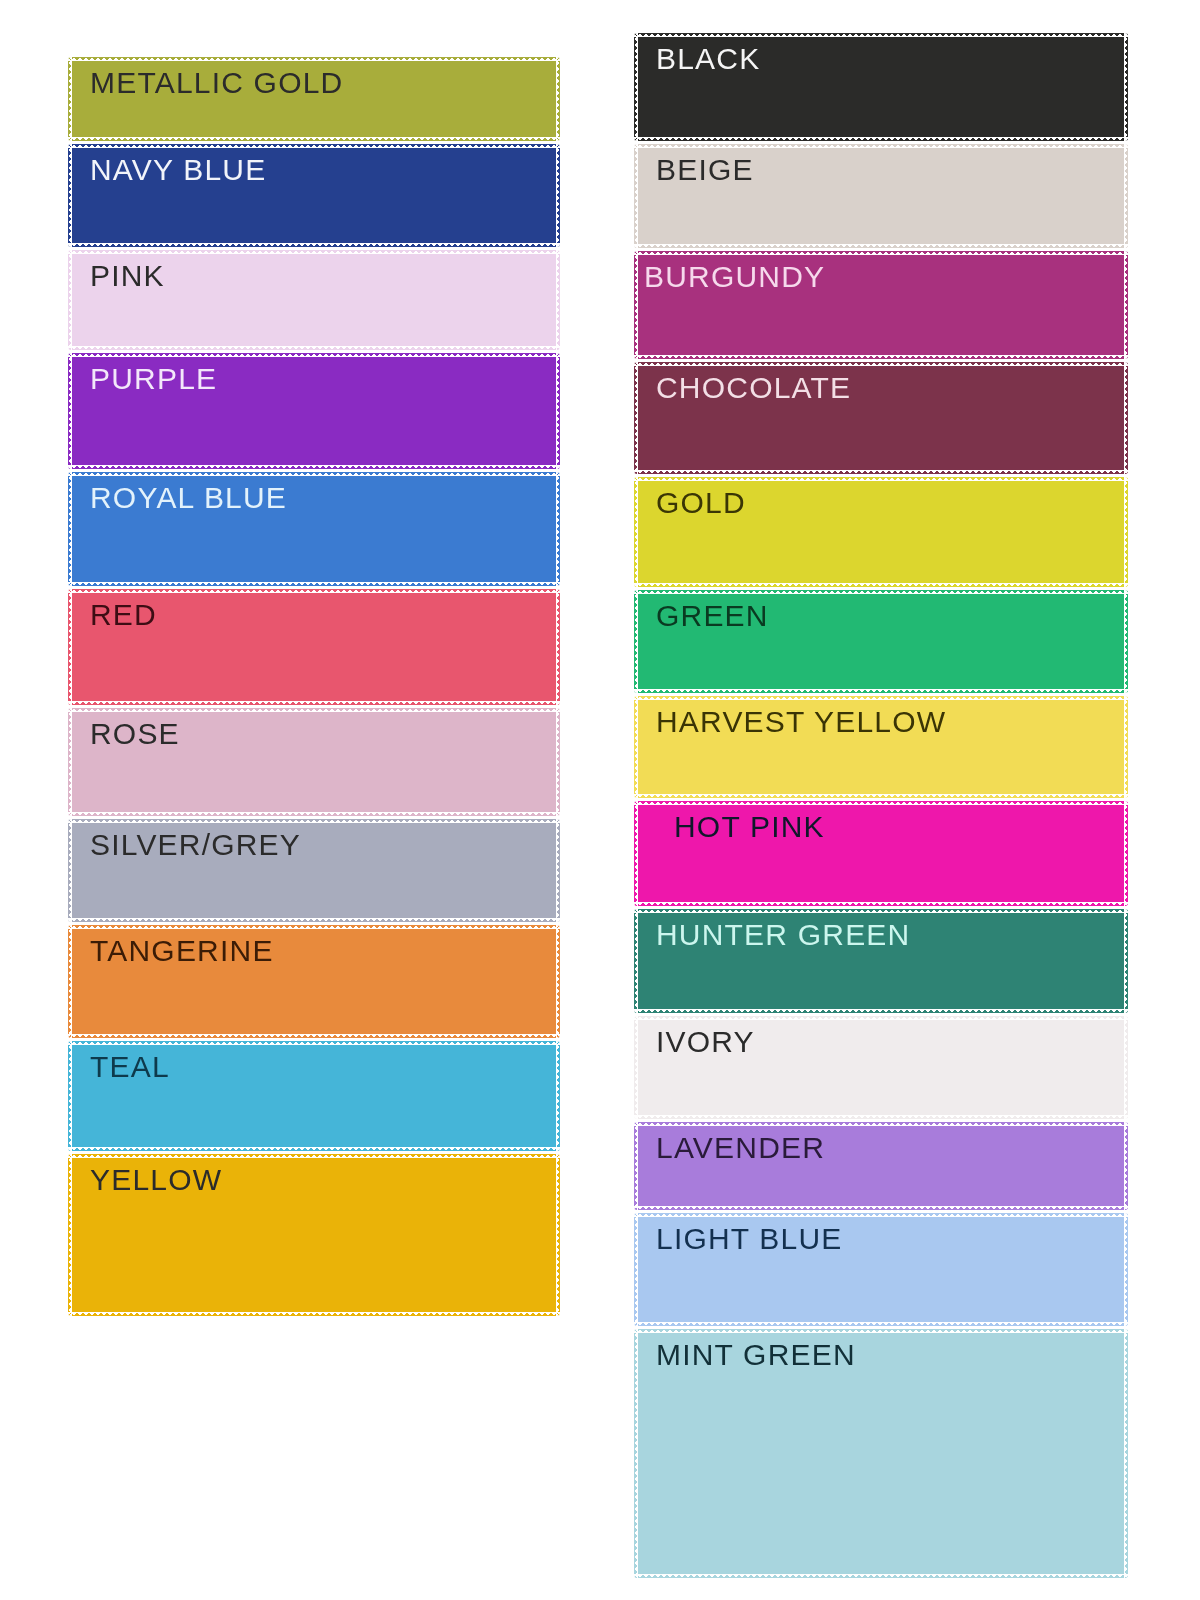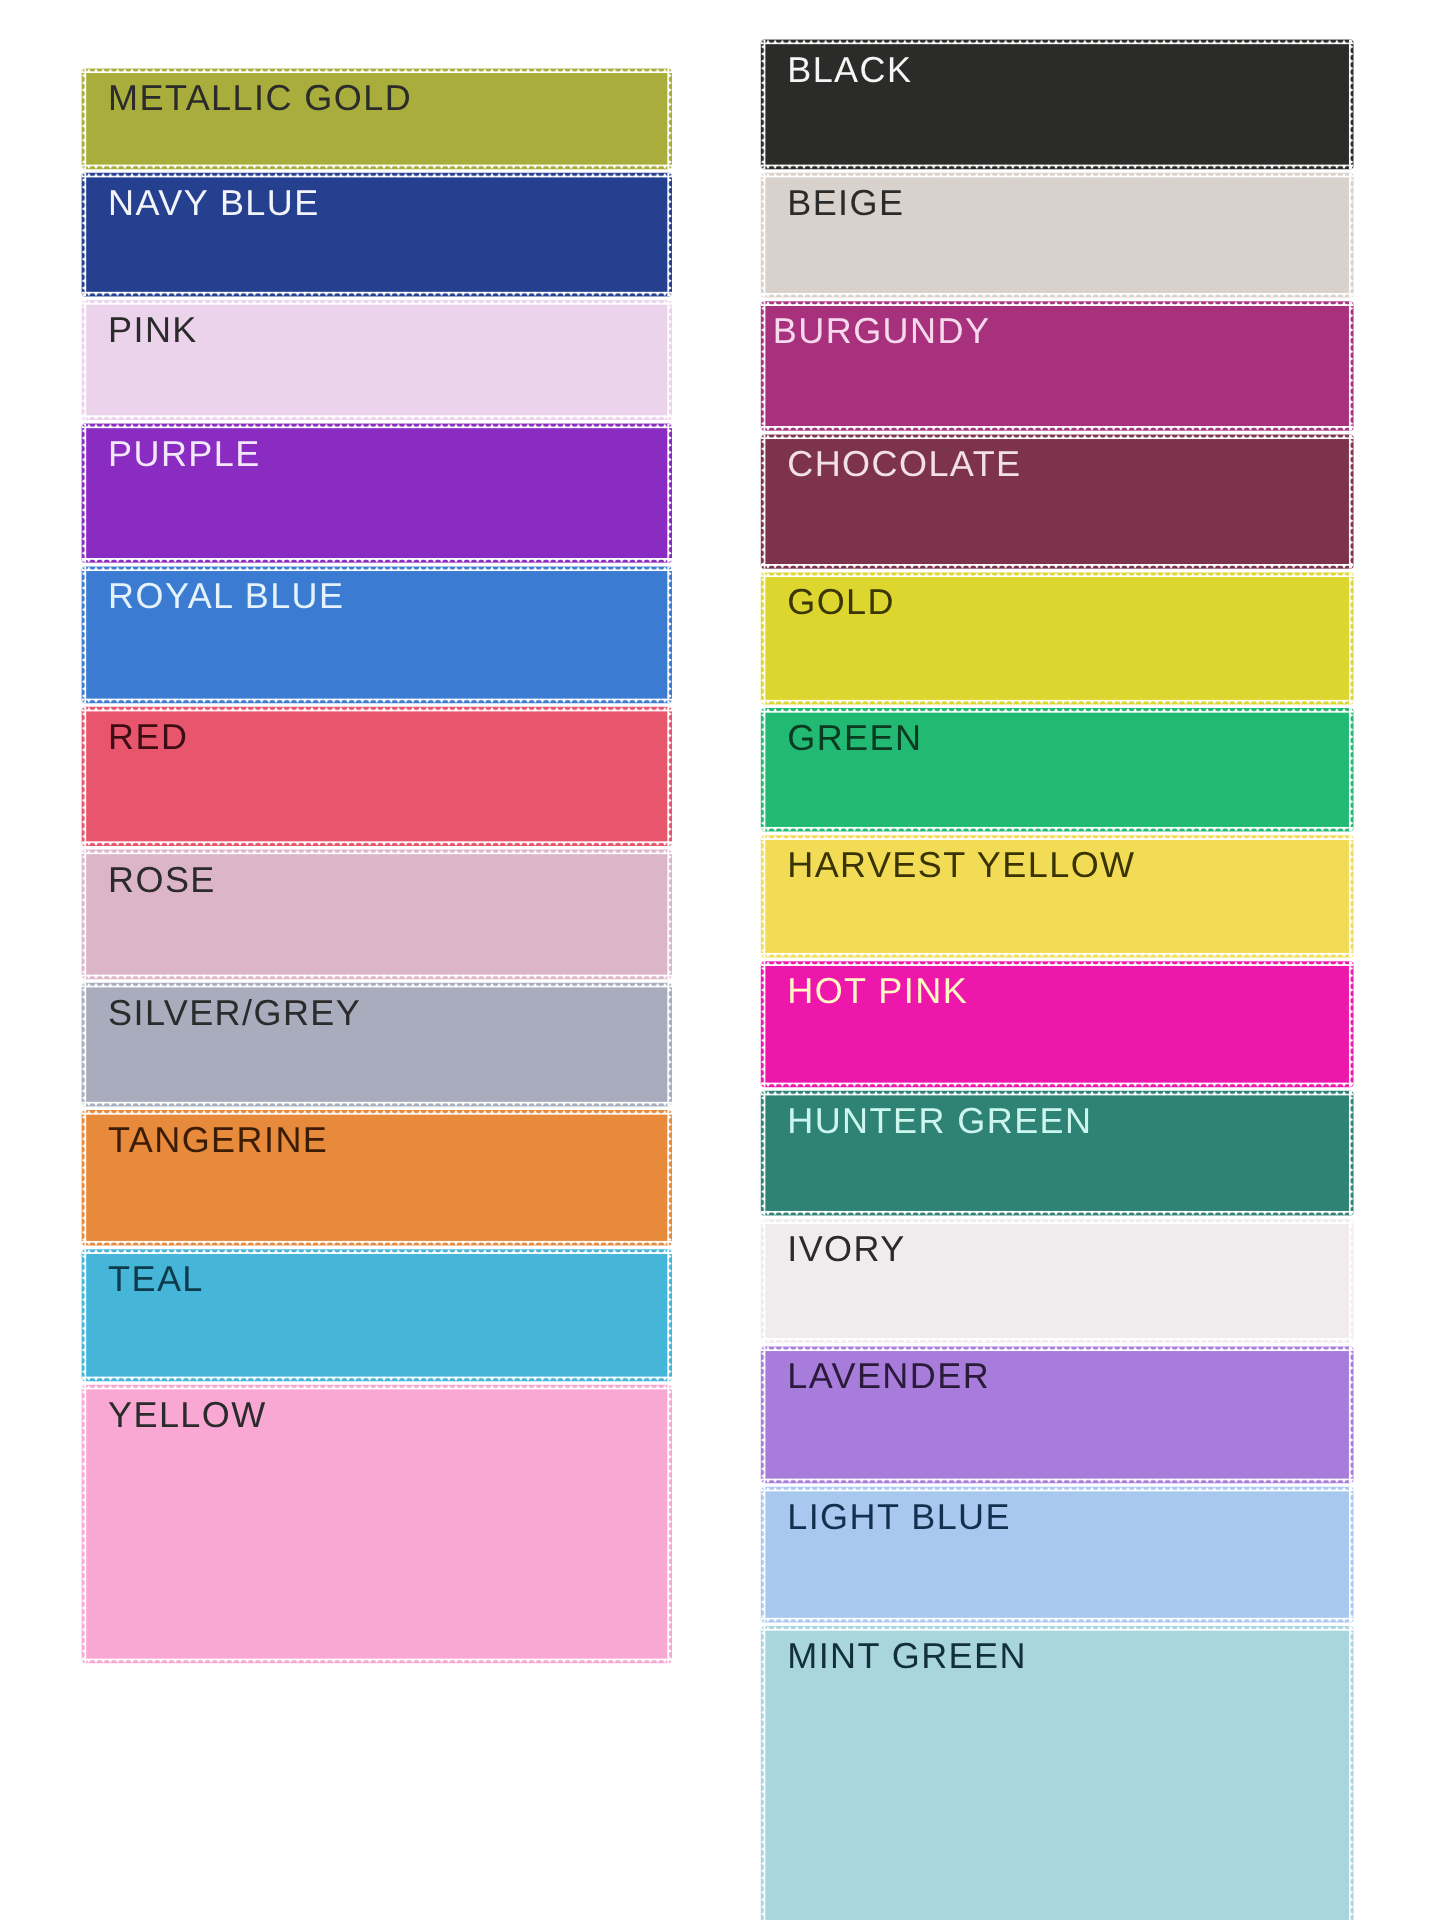--- a/index.html
+++ b/index.html
@@ -86,30 +86,30 @@
       <div class="swatch" style="background: rgb(168, 173, 59); height: 84px;"><span class="swatch-label" style="color: rgb(43, 43, 43);">METALLIC GOLD</span></div>
       <div class="swatch" style="background: rgb(37, 64, 143); height: 103px;"><span class="swatch-label" style="color: rgb(242, 244, 250);">NAVY BLUE</span></div>
       <div class="swatch" style="background: rgb(236, 211, 236); height: 100px;"><span class="swatch-label" style="color: rgb(43, 43, 43);">PINK</span></div>
       <div class="swatch" style="background: rgb(138, 43, 194); height: 116px;"><span class="swatch-label" style="color: rgb(243, 231, 250);">PURPLE</span></div>
       <div class="swatch" style="background: rgb(59, 123, 209); height: 114px;"><span class="swatch-label" style="color: rgb(227, 242, 251);">ROYAL BLUE</span></div>
       <div class="swatch" style="background: rgb(232, 86, 110); height: 116px;"><span class="swatch-label" style="color: rgb(61, 13, 20);">RED</span></div>
       <div class="swatch" style="background: rgb(221, 181, 201); height: 108px;"><span class="swatch-label" style="color: rgb(43, 43, 43);">ROSE</span></div>
       <div class="swatch" style="background: rgb(168, 172, 189); height: 103px;"><span class="swatch-label" style="color: rgb(43, 43, 43);">SILVER/GREY</span></div>
       <div class="swatch" style="background: rgb(232, 138, 60); height: 113px;"><span class="swatch-label" style="color: rgb(59, 28, 6);">TANGERINE</span></div>
       <div class="swatch" style="background: rgb(69, 181, 216); height: 110px;"><span class="swatch-label" style="color: rgb(14, 58, 76);">TEAL</span></div>
-      <div class="swatch" style="background: #f9a8d4; height: 232px;"><span class="swatch-label" style="color: rgb(43, 43, 43);">YELLOW</span></div>
+      <div class="swatch" style="background: #eab308; height: 162px;"><span class="swatch-label" style="color: rgb(43, 43, 43);">YELLOW</span></div>
     </div>
   <div class="swatch-column" id="column-right">
       <div class="swatch" style="background: rgb(43, 43, 41); height: 108px;"><span class="swatch-label" style="color: rgb(245, 245, 245);">BLACK</span></div>
       <div class="swatch" style="background: rgb(217, 209, 203); height: 104px;"><span class="swatch-label" style="color: rgb(43, 43, 43);">BEIGE</span></div>
       <div class="swatch" style="background: rgb(168, 49, 126); height: 108px; padding-left: 10px;"><span class="swatch-label" style="color: rgb(246, 217, 236);">BURGUNDY</span></div>
       <div class="swatch" style="background: rgb(124, 51, 75); height: 112px;"><span class="swatch-label" style="color: rgb(243, 223, 230);">CHOCOLATE</span></div>
       <div class="swatch" style="background: rgb(220, 214, 46); height: 110px;"><span class="swatch-label" style="color: rgb(58, 54, 5);">GOLD</span></div>
       <div class="swatch" style="background: rgb(34, 185, 115); height: 103px;"><span class="swatch-label" style="color: rgb(10, 58, 33);">GREEN</span></div>
       <div class="swatch" style="background: rgb(242, 220, 85); height: 102px;"><span class="swatch-label" style="color: rgb(58, 52, 5);">HARVEST YELLOW</span></div>
-      <div class="swatch" style="background: rgb(238, 23, 171); height: 105px;"><span class="swatch-label" style="color: #fef9c3;">HOT PINK</span></div>
+      <div class="swatch" style="background: rgb(238, 23, 171); height: 105px;"><span class="swatch-label" style="color: #0f172a; margin-left: 18px;">HOT PINK</span></div>
       <div class="swatch" style="background: rgb(46, 131, 116); height: 104px;"><span class="swatch-label" style="color: rgb(204, 246, 238);">HUNTER GREEN</span></div>
       <div class="swatch" style="background: rgb(240, 236, 237); height: 103px;"><span class="swatch-label" style="color: rgb(43, 43, 43);">IVORY</span></div>
-      <div class="swatch" style="background: rgb(168, 124, 219); height: 114px;"><span class="swatch-label" style="color: rgb(42, 27, 58);">LAVENDER</span></div>
+      <div class="swatch" style="background: rgb(168, 124, 219); height: 88px;"><span class="swatch-label" style="color: rgb(42, 27, 58);">LAVENDER</span></div>
       <div class="swatch" style="background: rgb(169, 200, 240); height: 113px;"><span class="swatch-label" style="color: rgb(19, 48, 79);">LIGHT BLUE</span></div>
       <div class="swatch" style="background: rgb(168, 213, 222); height: 249px;"><span class="swatch-label" style="color: rgb(18, 48, 56);">MINT GREEN</span></div>
     </div>
 </div>
 
 </body></html>

